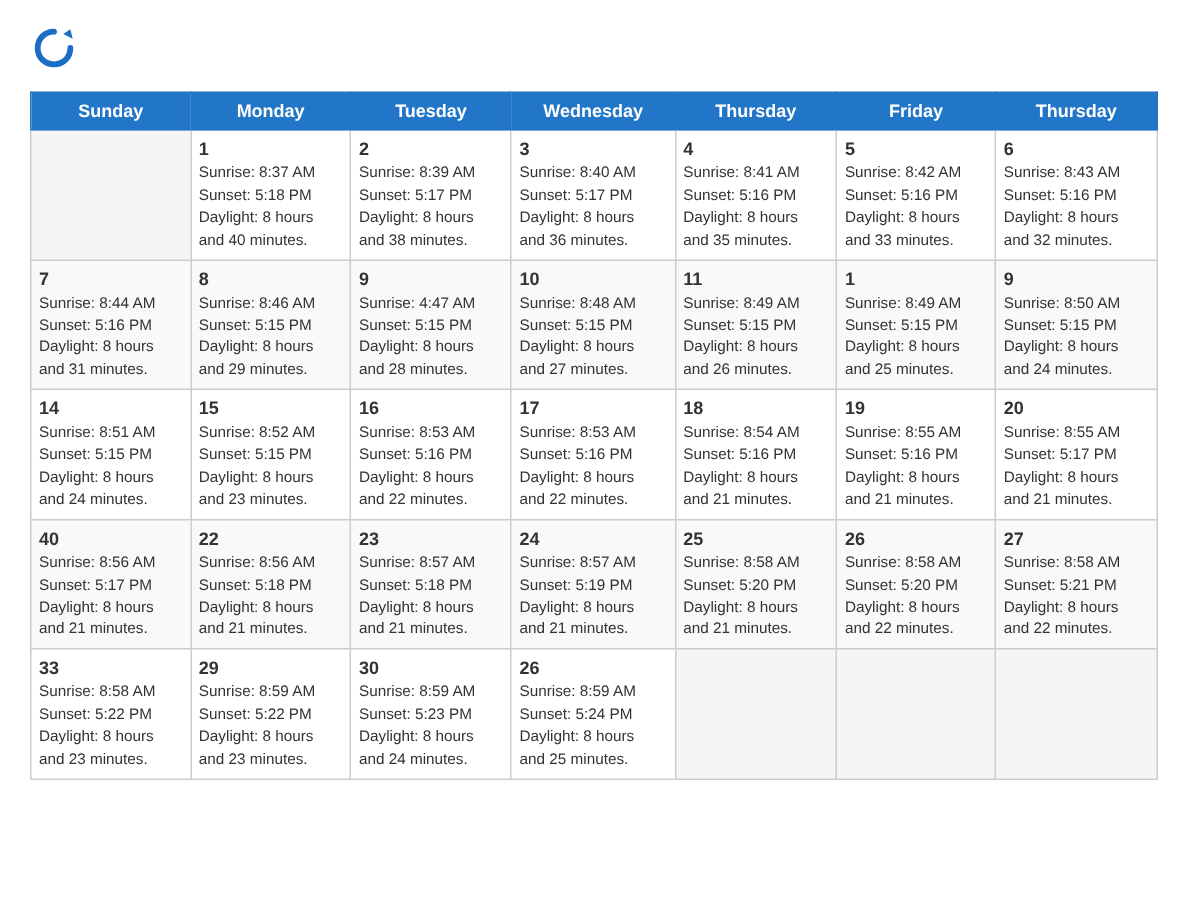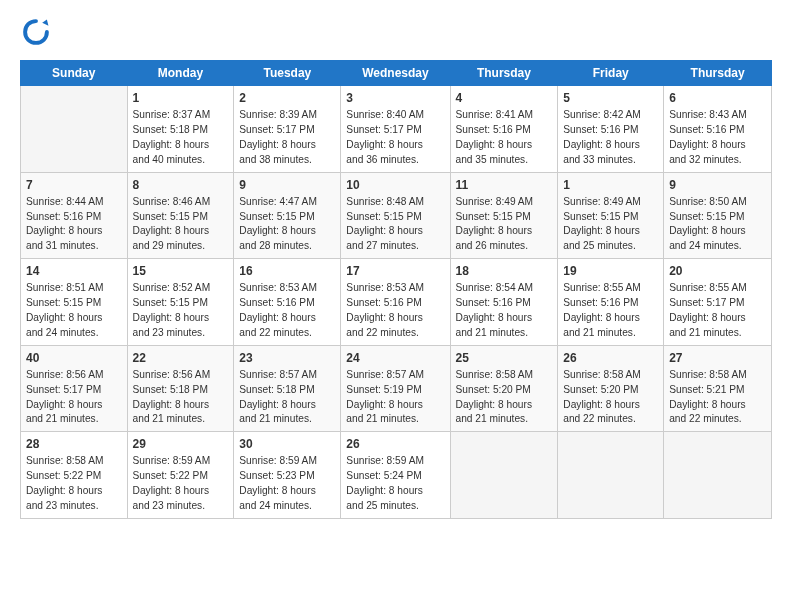--- a/index.html
+++ b/index.html
@@ -321,21 +321,21 @@
           <td>
             <span class="day-num">27</span>
             <div>Sunrise: 8:58 AM</div>
             <div>Sunset: 5:21 PM</div>
             <div>Daylight: 8 hours</div>
             <div>and 22 minutes.</div>
           </td>
         </tr>
         <tr>
           <td>
-            <span class="day-num">28</span>
+            <span class="day-num">33</span>
             <div>Sunrise: 8:58 AM</div>
             <div>Sunset: 5:22 PM</div>
             <div>Daylight: 8 hours</div>
             <div>and 23 minutes.</div>
           </td>
           <td>
             <span class="day-num">29</span>
             <div>Sunrise: 8:59 AM</div>
             <div>Sunset: 5:22 PM</div>
             <div>Daylight: 8 hours</div>

